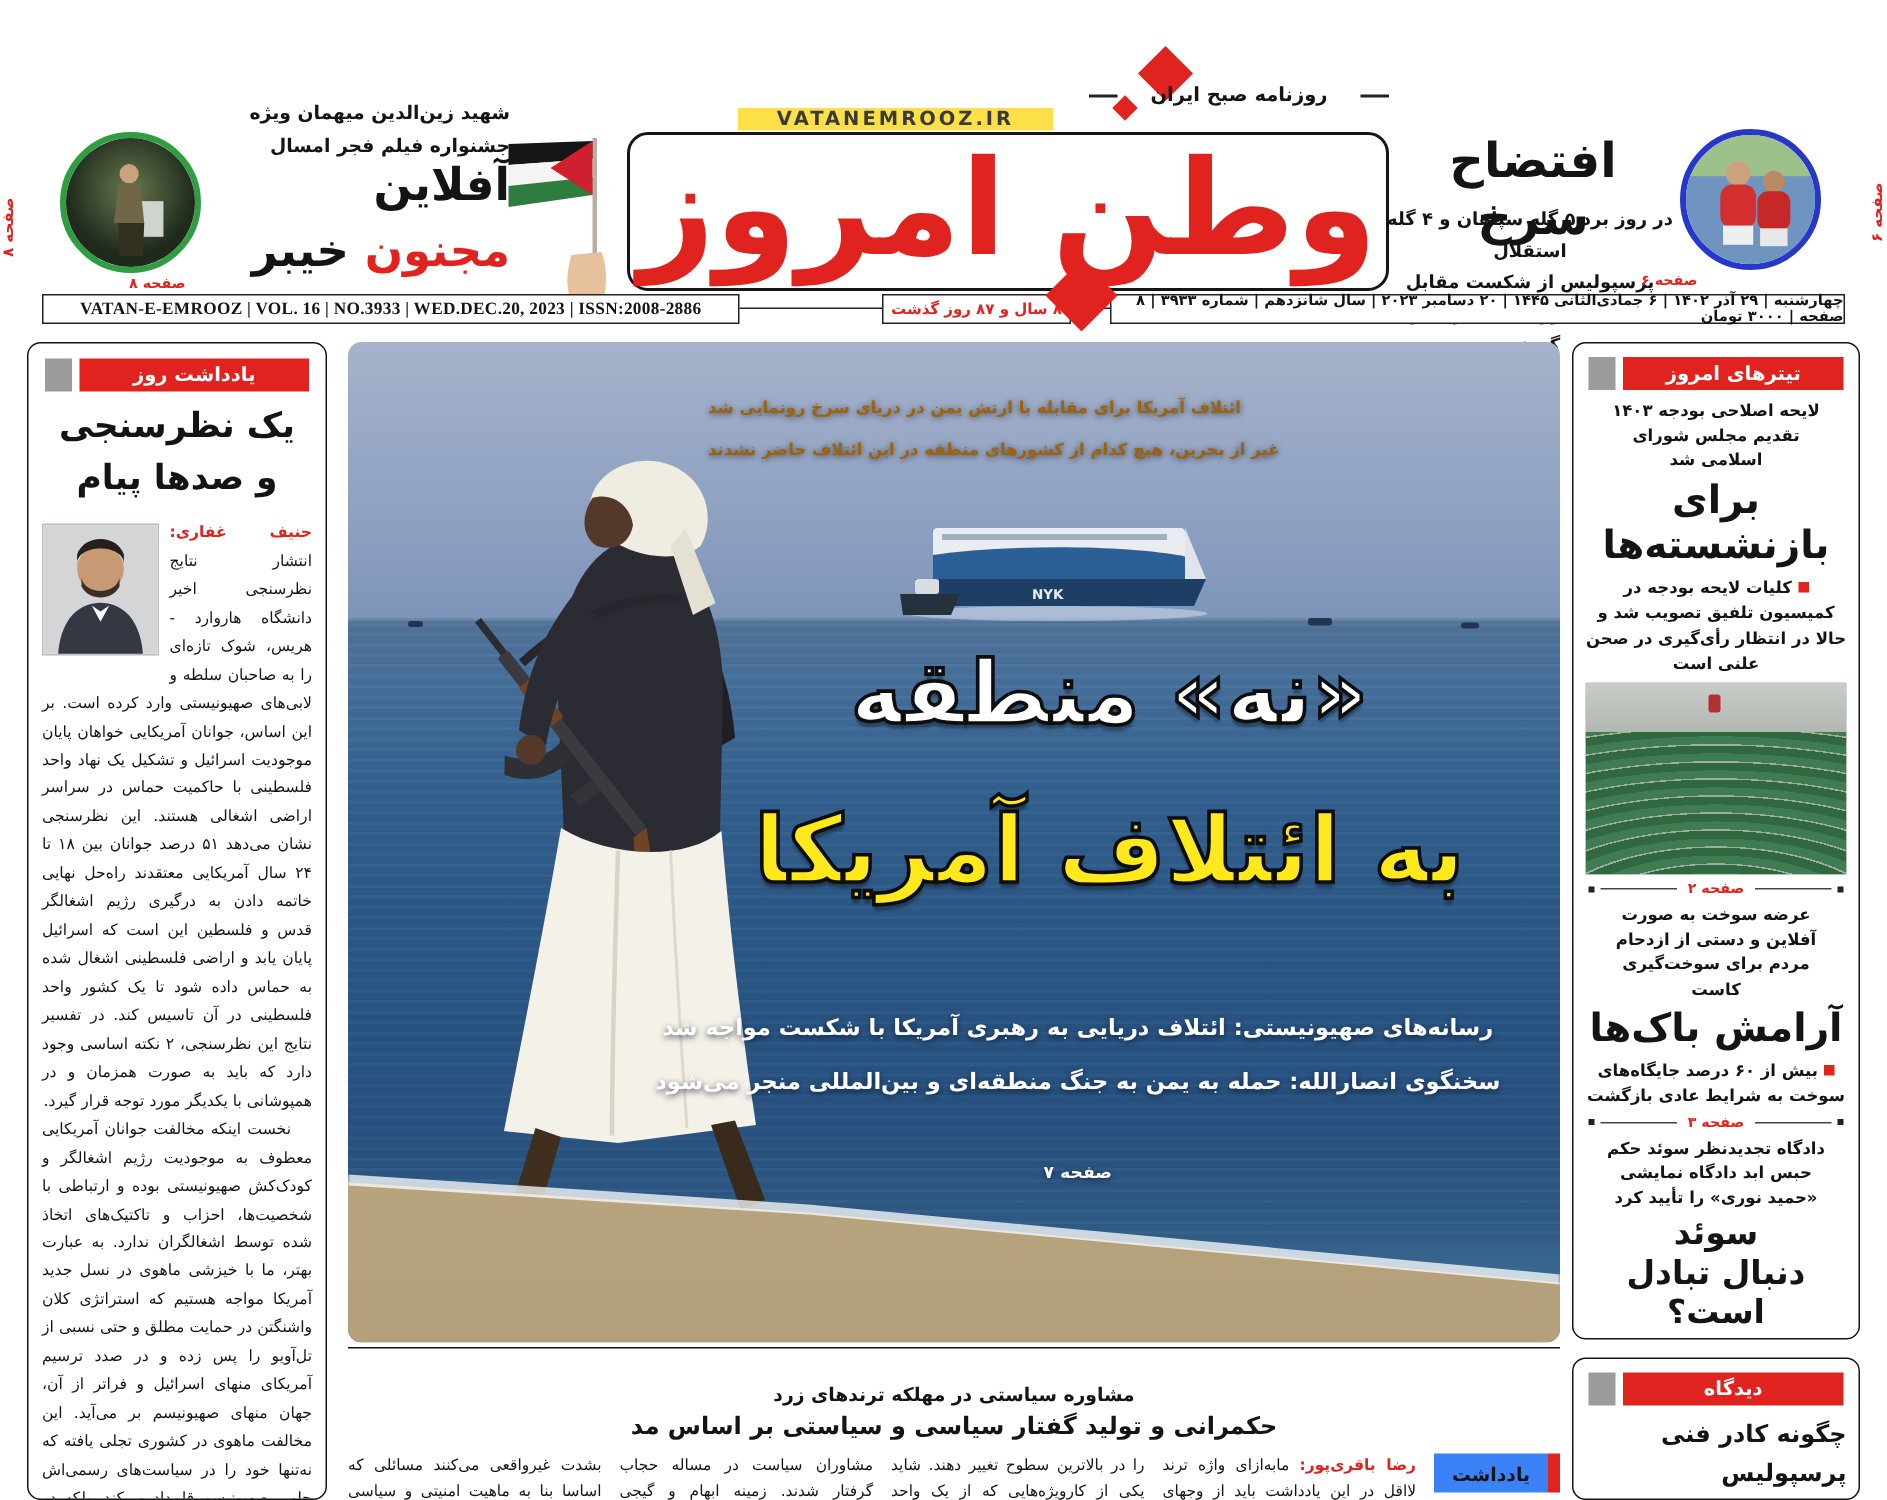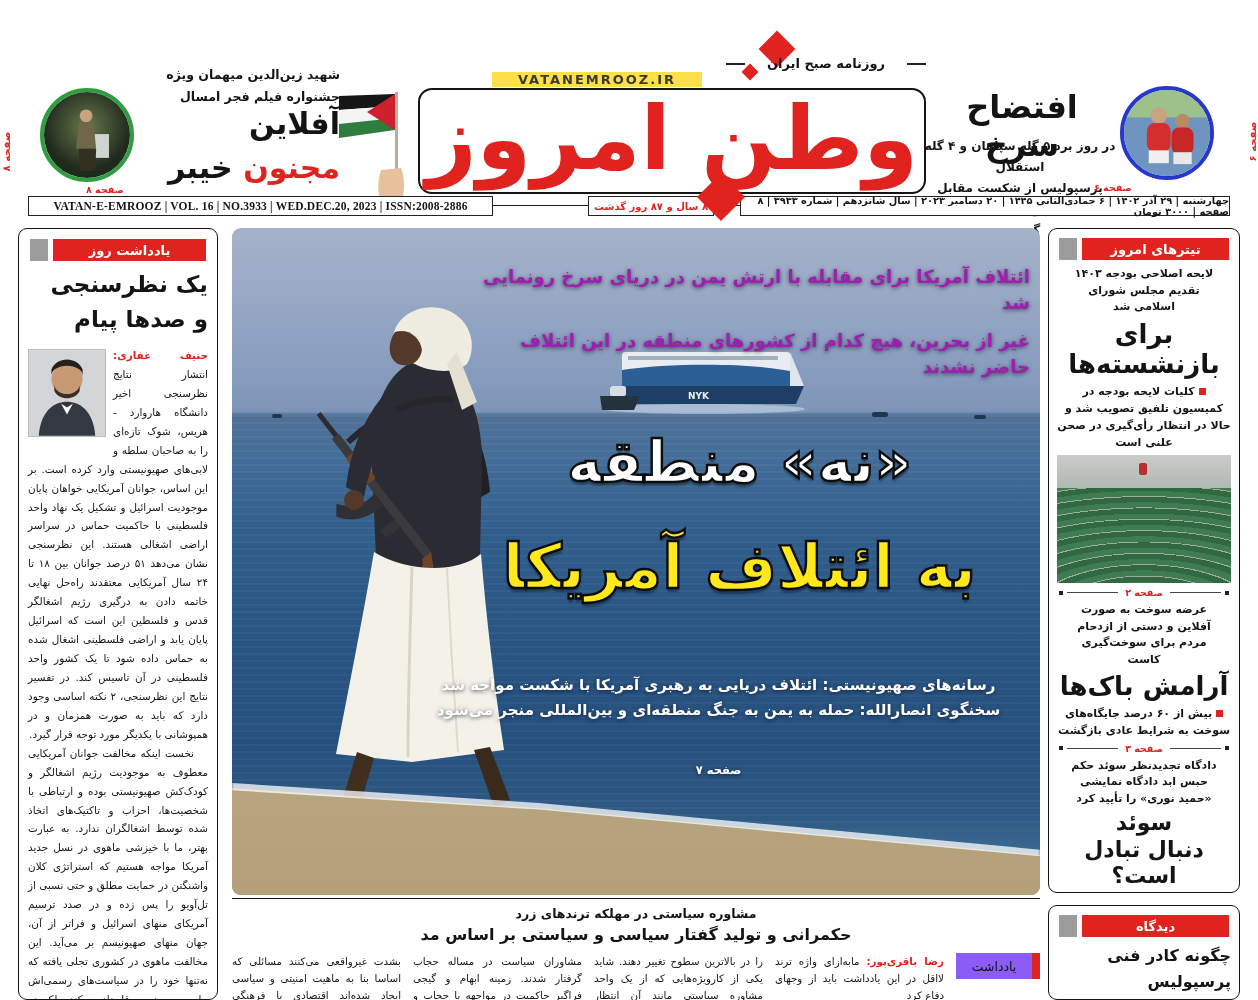--- a/index.html
+++ b/index.html
@@ -39,43 +39,43 @@
   .badge{display:flex;direction:rtl;height:22px;margin:4px 2px 6px}
   .badge .bx{flex:1;background:var(--red);color:#fff;font-weight:bold;font-size:13px;display:flex;align-items:center;justify-content:center}
   .badge .sq{width:18px;background:#9c9c9c;margin-right:5px}
   .divider{display:flex;align-items:center;gap:4px;margin:4px 2px}
   .divider .dsq{width:4px;height:4px;background:#222}
   .divider .dln{flex:1;height:1px;background:#444}
   .divider .dpg{color:var(--red);font-size:9.5px;font-weight:bold;padding:0 3px}
 
   
   .note-col{left:18px;top:228px;width:200px;height:772px;padding:6px 9px;direction:rtl}
-  .note-title{text-align:right;font-size:23px;font-weight:bold;line-height:1.5;margin:4px 0 10px}
+  .note-title{text-align:center;font-size:23px;font-weight:bold;line-height:1.5;margin:4px 0 10px}
   .note-body{font-size:10.4px;line-height:1.82;text-align:justify}
   .note-photo{float:left;width:78px;height:88px;margin:3px 7px 4px 0;border:1px solid #bbb}
   .note-photo svg{display:block;width:100%;height:100%}
   .note-body p+p{text-indent:14px}
 
   
   .photo{position:absolute;left:232px;top:228px;width:808px;height:667px;border-radius:9px;overflow:hidden}
   .photo .bg{position:absolute;inset:0;background:linear-gradient(180deg,#a6b3ca 0%,#8da0c1 18%,#7e95b9 27.5%,#527499 28%,#46709c 34%,#32608f 46%,#2a5786 62%,#285282 78%,#2f5c86 88%,#4a769c 100%)}
   .photo .waves{position:absolute;left:0;right:0;top:28%;bottom:10%;background:repeating-linear-gradient(180deg,rgba(255,255,255,.05) 0 2px,rgba(0,0,0,.06) 2px 7px);opacity:.5}
   .photo .sand{position:absolute;inset:0;background:linear-gradient(180deg,#cfbb97,#b3a07a);clip-path:polygon(0 84%,38% 87%,100% 94%,100% 100%,0 100%)}
   .photo .foam{position:absolute;inset:0;background:rgba(255,255,255,.75);filter:blur(1px);clip-path:polygon(0 83.2%,38% 86.2%,100% 93.2%,100% 94.2%,38% 87.2%,0 84.3%)}
   .boat{position:absolute;background:#20364f;border-radius:2px}
   .shippos{position:absolute;left:368px;top:112px;width:215px;height:75px}
   .manpos{position:absolute;left:30px;top:64px;width:330px;height:585px}
-  .ov-top{position:absolute;left:240px;right:10px;top:36px;text-align:right;color:#a21caf;font-weight:bold;font-size:18px;line-height:1.45;text-shadow:0 1px 4px rgba(5,15,35,.65)}
+  .ov-top{position:absolute;left:240px;right:10px;top:36px;text-align:left;color:#a16207;font-weight:bold;font-size:11px;line-height:1.45;text-shadow:0 1px 4px rgba(5,15,35,.65)}
   .ov-top .l2{margin-top:12px}
   .ov-hl{position:absolute;left:215px;right:8px;top:200px;text-align:center;direction:rtl}
   .hl{font-weight:bold;-webkit-text-stroke:2.4px #0d0d0d;text-shadow:0 4px 2px rgba(0,0,0,.35)}
   .hl-w{font-size:58px;color:#fff}
   .hl-y{font-size:62px;color:var(--yellow);margin-top:34px}
   .ov-sub{position:absolute;left:175px;right:10px;top:448px;text-align:center;color:#fff;font-weight:bold;font-size:15px;text-shadow:0 1px 4px rgba(5,15,35,.7)}
-  .ov-sub .l2{margin-top:7px}
+  .ov-sub .l2{margin-top:18px}
   .ov-sub .pg{margin-top:44px;font-size:11.5px;font-weight:bold}
 
   
   .today-col{left:1048px;top:228px;width:192px;height:665px;padding:5px 8px;direction:rtl}
   .t-kicker{text-align:center;font-size:11px;font-weight:bold;line-height:1.5;margin:3px 12px}
   .t-hl{text-align:center;font-size:26px;font-weight:bold;line-height:1.18}
   .t-hl-sm{text-align:center;font-size:22px;font-weight:bold;line-height:1.2}
   .t-bullet{text-align:center;font-size:11px;font-weight:bold;line-height:1.55;margin:3px 0}
   .rsq{display:inline-block;width:7px;height:7px;background:var(--red);margin-left:4px}
   .t-sub{text-align:center;font-size:10.5px;font-weight:bold;line-height:1.6;margin:2px 0}
@@ -84,26 +84,26 @@
   .parl .emblem{position:absolute;left:47%;top:6%;width:8px;height:12px;background:#b23030;border-radius:2px}
   .parl .seats{position:absolute;left:0;right:0;bottom:0;height:74%;background:repeating-radial-gradient(ellipse 150% 130% at 50% 140%,#3f7c51 0 11px,#2f6841 11px 22px,#9fae9c 22px 24px)}
 
   
   .view-col{left:1048px;top:905px;width:192px;height:95px;padding:5px 8px;direction:rtl}
   .v-kicker{text-align:right;font-size:16px;font-weight:bold;line-height:1.6;margin-top:2px}
   .v-hl{text-align:center;font-size:20px;font-weight:bold;margin-top:3px}
 
   
   .bottom-art{position:absolute;left:232px;top:898px;width:808px;height:102px;border-top:1.5px solid #151515;overflow:hidden;direction:rtl}
-  .b-kicker{text-align:center;font-size:12.5px;font-weight:bold;margin-top:7px}
+  .b-kicker{text-align:center;font-size:12.5px;font-weight:bold;margin-top:23px}
   .b-hl{text-align:center;font-size:16px;font-weight:bold;margin-top:4px}
   .b-row{display:flex;direction:rtl;gap:12px;margin-top:9px}
   .mini-badge{width:84px;display:flex;direction:rtl;height:26px;flex:none}
   .mini-badge .bar{width:8px;background:var(--red)}
-  .mini-badge .bxx{flex:1;background:#8b5cf6;font-size:12.5px;font-weight:normal;display:flex;align-items:center;justify-content:center}
+  .mini-badge .bxx{flex:1;background:#3b82f6;font-size:12.5px;font-weight:bold;display:flex;align-items:center;justify-content:center}
   .b-col{flex:1;font-size:10.3px;line-height:1.65;text-align:justify}
 </style>
 </head>
 <body>
 
 <div class="page">
 
   <div class="vref" style="left:-24px;top:146px">صفحه ۸</div>
   <div class="vref" style="left:1222px;top:136px">صفحه ۶</div>
 

